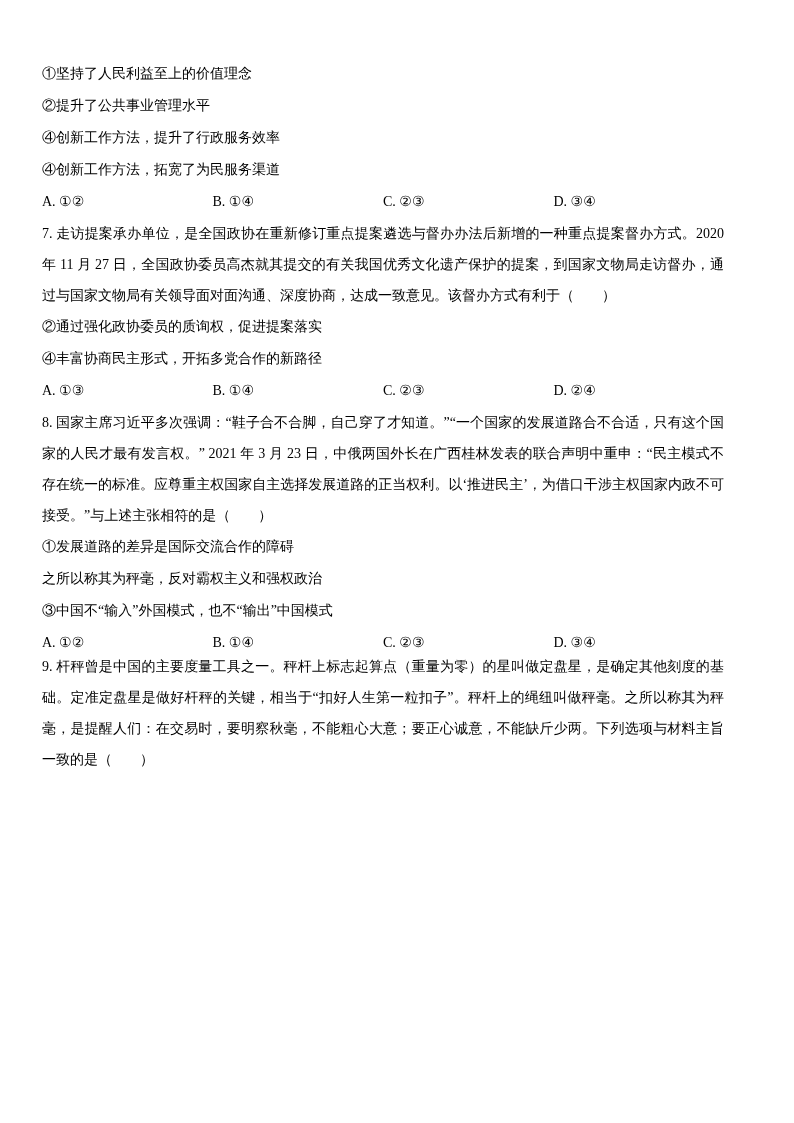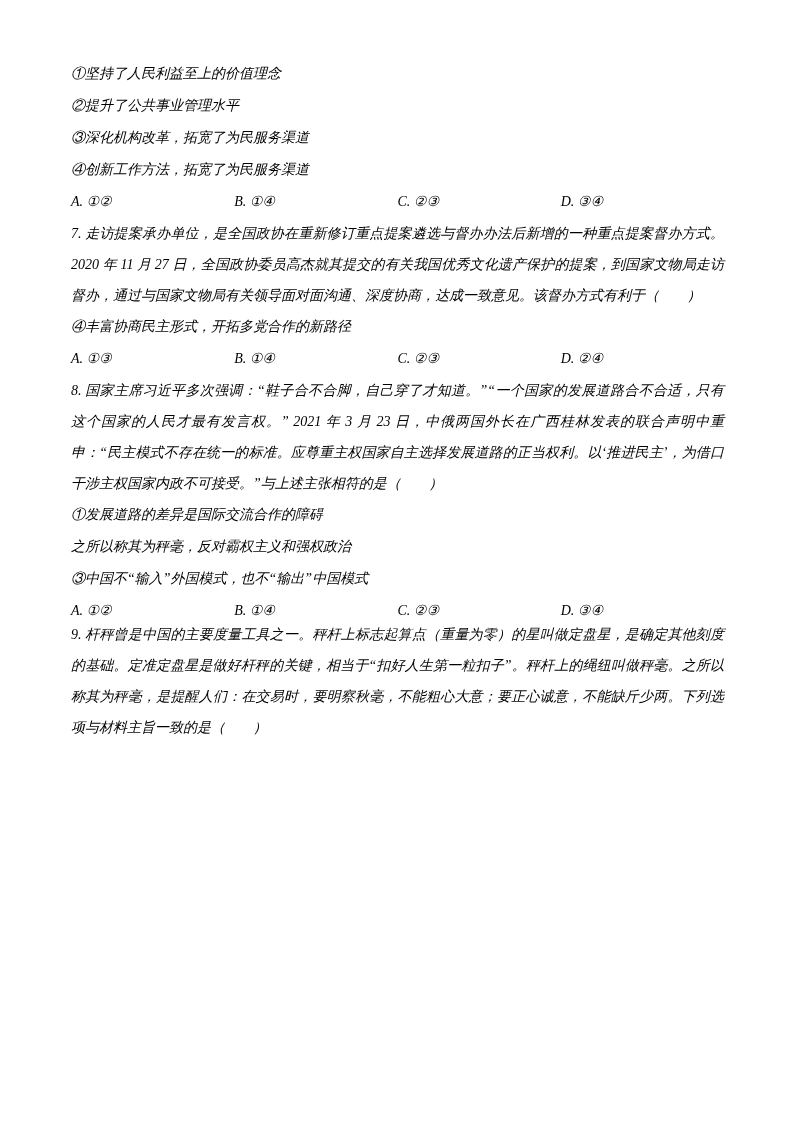--- a/index.html
+++ b/index.html
@@ -12,22 +12,21 @@
     position: relative;
     width: 794px;
     height: 1123px;
     background: #ffffff;
     overflow: hidden;
     font-family: "Liberation Serif", "DejaVu Serif", serif;
     font-size: 14px;
     color: #000000;
   }
   .content {
-    padding: 58px 70px 0 71px;
-    font-style: italic;
+    padding: 58px 70px 0 42px;
   }
   p { margin: 0; }
   .stem {
     line-height: 31px;
     text-align: justify;
   }
   .opt {
     line-height: 32px;
     white-space: pre;
   }
@@ -44,32 +43,33 @@
 </style>
 </head>
 <body>
 
 <div class="page">
   <div class="content">
 
     <section>
       <p class="opt">①坚持了人民利益至上的价值理念</p>
       <p class="opt">②提升了公共事业管理水平</p>
-      <p class="opt">③深化机构改革，拓宽了为民服务渠道</p>
+      <p class="opt">④创新工作方法，提升了行政服务效率</p>
       <p class="opt">④创新工作方法，拓宽了为民服务渠道</p>
       <div class="answer-row">
         <span class="choice">A. ①②</span>
         <span class="choice">B. ①④</span>
         <span class="choice">C. ②③</span>
         <span class="choice">D. ③④</span>
       </div>
     </section>
 
     <section>
       <p class="stem">7. 走访提案承办单位，是全国政协在重新修订重点提案遴选与督办办法后新增的一种重点提案督办方式。2020 年 11 月 27 日，全国政协委员高杰就其提交的有关我国优秀文化遗产保护的提案，到国家文物局走访督办，通过与国家文物局有关领导面对面沟通、深度协商，达成一致意见。该督办方式有利于（　　）</p>
+      <p class="opt">②通过强化政协委员的质询权，促进提案落实</p>
       <p class="opt">④丰富协商民主形式，开拓多党合作的新路径</p>
       <div class="answer-row">
         <span class="choice">A. ①③</span>
         <span class="choice">B. ①④</span>
         <span class="choice">C. ②③</span>
         <span class="choice">D. ②④</span>
       </div>
     </section>
 
     <section>

